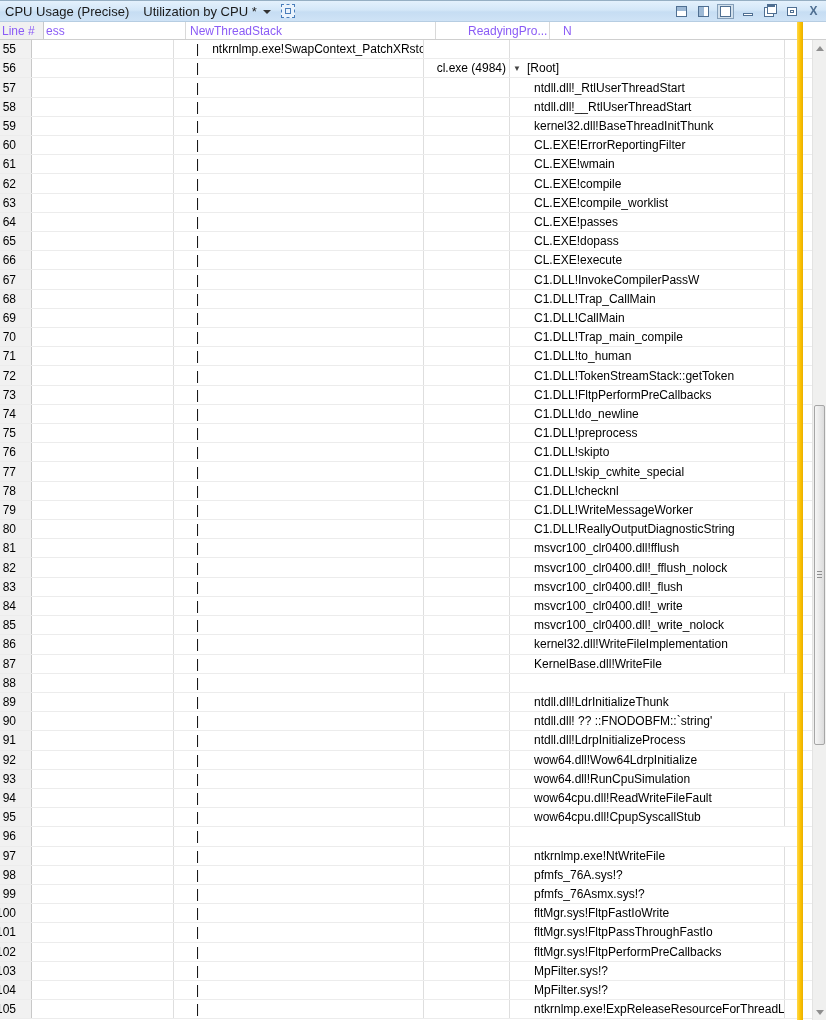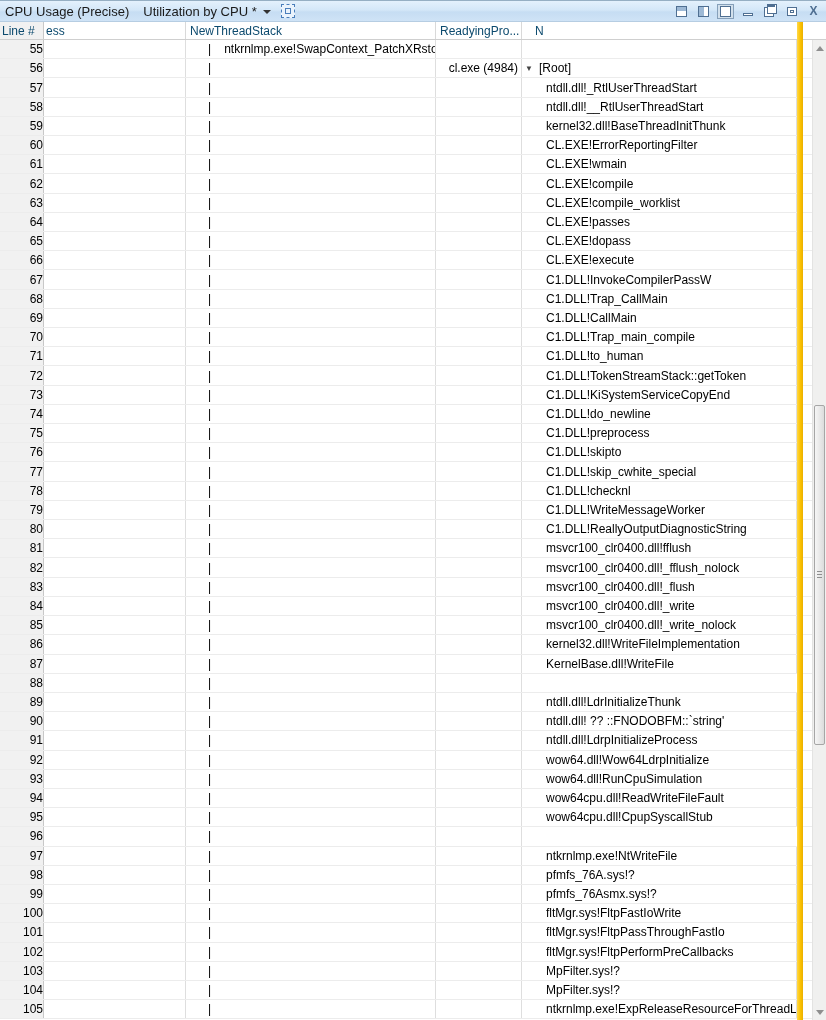--- a/index.html
+++ b/index.html
@@ -43,36 +43,36 @@
   .g-restore:before{content:"";position:absolute;left:2px;top:-4px;width:8px;height:8px;border:1px solid #4f6f92;background:#fff;}
   .g-restore:after{content:"";position:absolute;left:2px;top:-4px;width:8px;height:3px;background:#4f6f92;}
   .g-float{width:10px;height:9px;border:1px solid #4f6f92;box-sizing:border-box;background:#fff;position:relative;}
   .g-float:before{content:"";position:absolute;left:2px;top:2px;right:2px;bottom:2px;border:1px solid #4f6f92;}
   .g-close{font-size:12px;font-weight:bold;color:#4f6f92;line-height:1;}
 
   
   .thead{
     position:absolute;top:22px;left:0;right:0;height:18px;
     background:#fff;border-bottom:1px solid #cfcfcf;box-sizing:border-box;
-    display:flex;font-size:12px;color:#0c4a6e;
+    display:flex;font-size:12px;color:#8b5cf6;
   }
   .hcell{box-sizing:border-box;border-right:1px solid #d9d9d9;display:flex;align-items:center;overflow:hidden;white-space:nowrap;}
   .hc-line{width:44px;background:#f1f1f1;border-right:1px solid #c8c8c8;padding-left:2px;}
   .hc-proc{width:142px;padding-left:2px;}
   .hc-nts{width:250px;padding-left:4px;}
-  .hc-rp{width:86px;padding-left:4px;}
+  .hc-rp{width:86px;padding-left:4px;margin-left:28px;}
   .hc-rts{width:275px;padding-left:4px;}
   .hc-spacer{width:6px;border-right:none;}
   .hc-n{width:23px;padding-left:7px;border-right:none;}
 
   
   .tbody{position:absolute;top:40px;left:0;right:0;bottom:0;font-size:12px;}
   .row{height:19.215px;display:flex;box-sizing:border-box;border-bottom:1px solid #ececec;}
   .cell{box-sizing:border-box;border-right:1px solid #dedede;overflow:hidden;white-space:nowrap;display:flex;align-items:center;}
-  .c-line{width:44px;background:#f1f1f1;border-right:1px solid #c8c8c8;justify-content:flex-end;padding-right:0;}
+  .c-line{width:32px;background:#f1f1f1;border-right:1px solid #c8c8c8;justify-content:flex-end;padding-right:15px;}
   .c-proc{width:142px;}
   .c-nts{width:250px;padding-left:22px;}
   .c-rp{width:86px;justify-content:flex-end;padding-right:3px;}
   .c-rts{width:275px;}
   .c-spacer{width:6px;border-right:none;}
   .c-sliver{width:23px;border-right:none;}
   .pipe{color:#000;}
   .nts-text{margin-left:13px;}
   .rts-indent{padding-left:24px;}
   .expander{font-size:8px;color:#444;padding-left:3px;width:13px;display:inline-block;}
@@ -384,21 +384,21 @@
         <div class="cell c-sliver"></div>
       </div>
       <div class="row">
         <div class="cell c-line">73</div>
         <div class="cell c-proc"></div>
         <div class="cell c-nts">
           <span class="pipe">|</span>
         </div>
         <div class="cell c-rp"></div>
         <div class="cell c-rts">
-          <span class="rts-indent">C1.DLL!KiSystemServiceCopyEnd</span>
+          <span class="rts-indent">C1.DLL!FltpPerformPreCallbacks</span>
         </div>
         <div class="cell c-spacer"></div>
         <div class="cell c-sliver"></div>
       </div>
       <div class="row">
         <div class="cell c-line">74</div>
         <div class="cell c-proc"></div>
         <div class="cell c-nts">
           <span class="pipe">|</span>
         </div>

